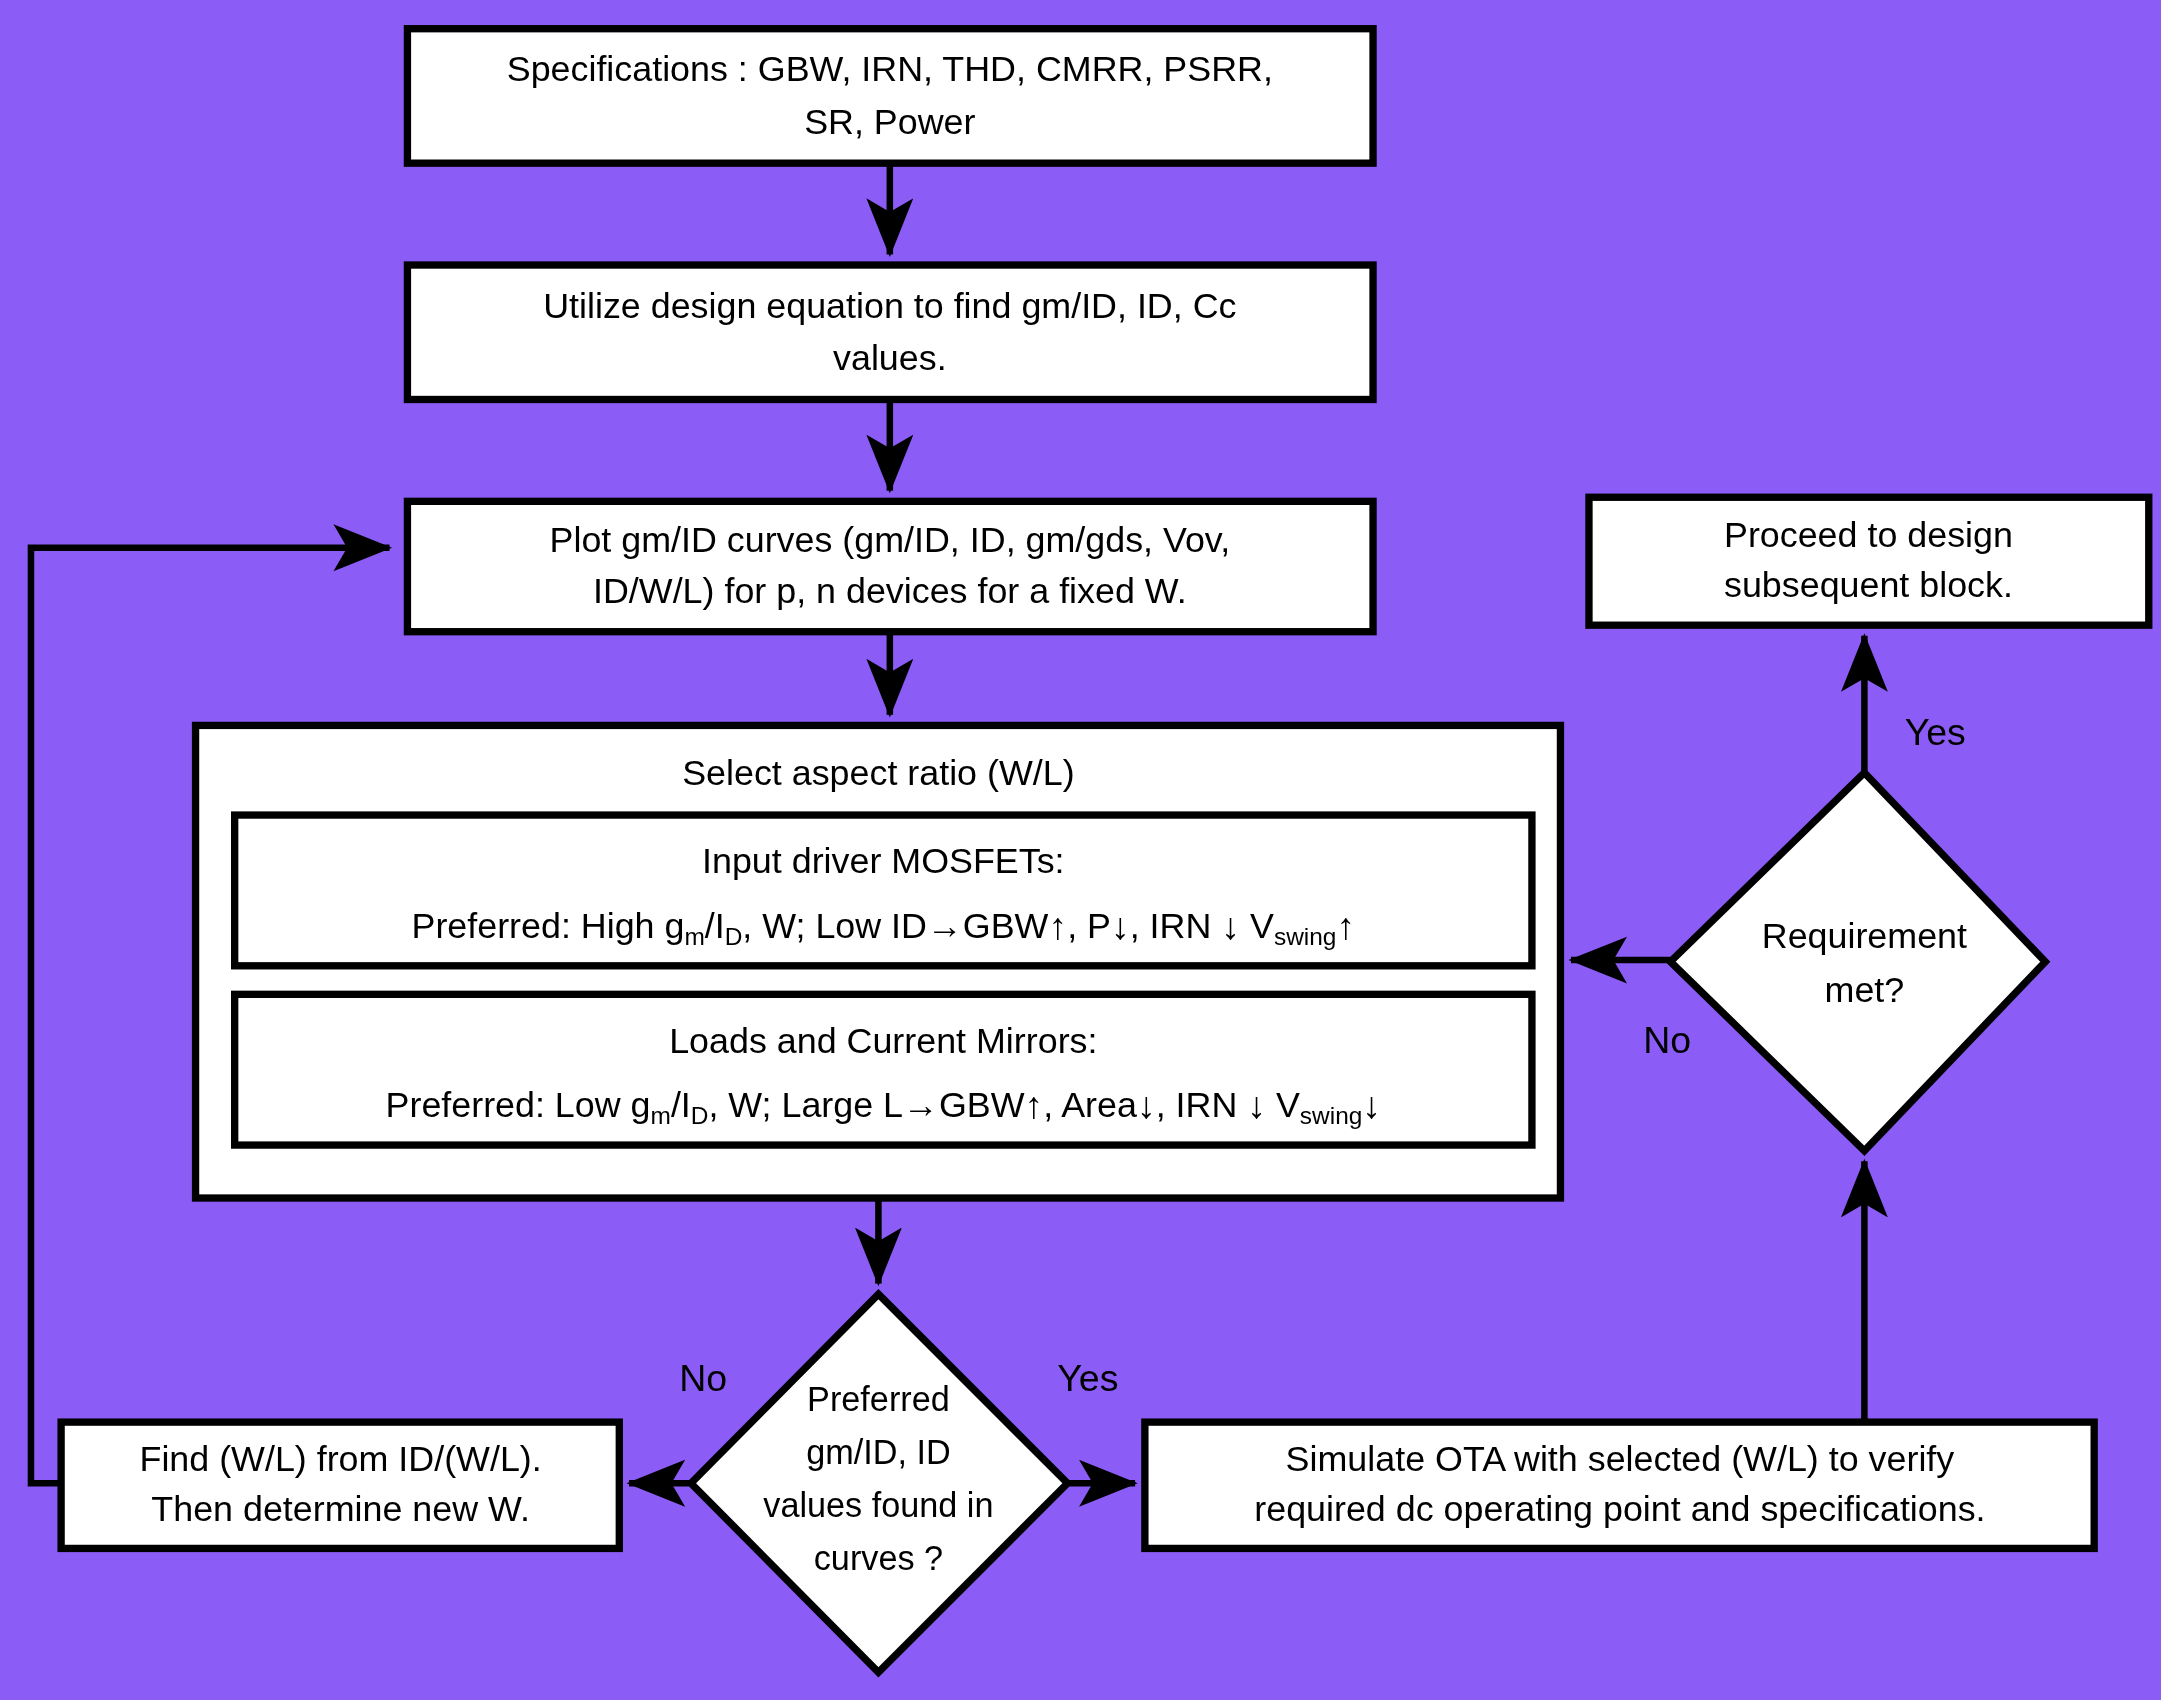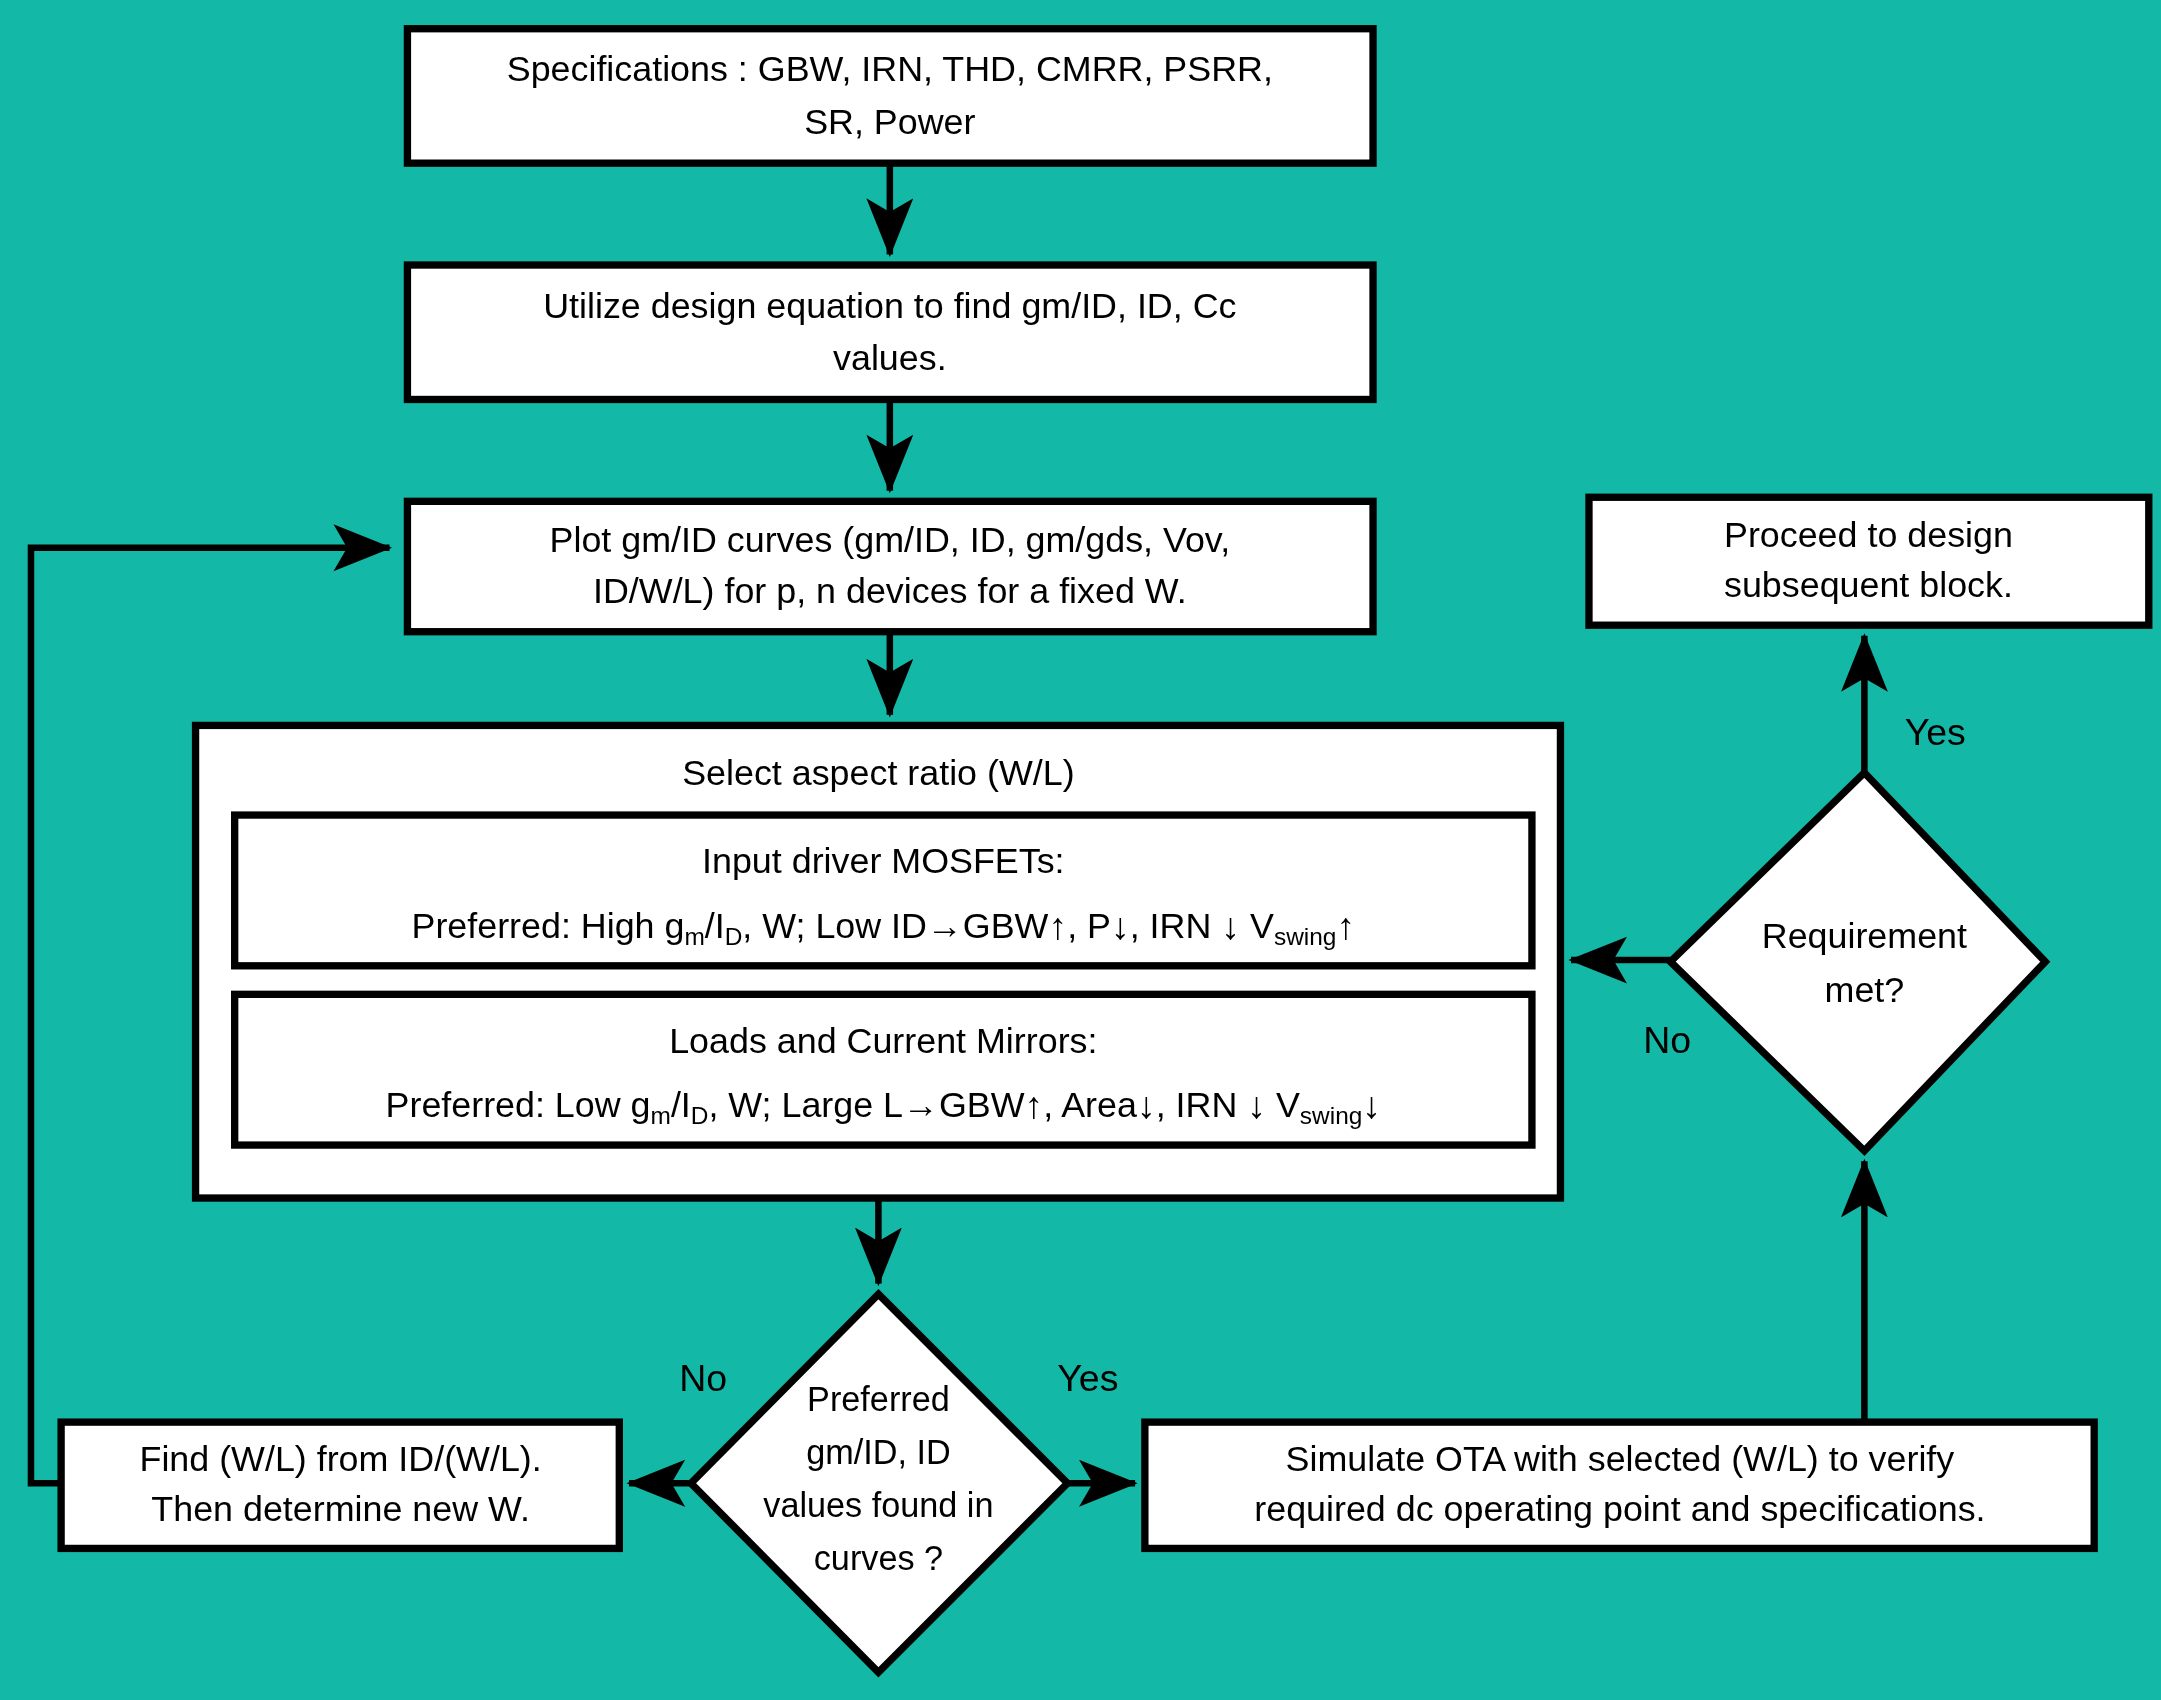--- a/index.html
+++ b/index.html
@@ -1,18 +1,18 @@
 <!DOCTYPE html>
 <html style="font-size:13px"><head>
 <meta charset="utf-8">
 <style>
   html,body{margin:0;padding:0;background:#ffffff;}
   body{width:2161px;height:1701px;overflow:hidden;
        font-family:"Liberation Sans","DejaVu Sans",sans-serif;}
-  #stage{position:relative;width:2161px;height:1701px;background:#14b8a6;text-align:center;}
+  #stage{position:relative;width:2161px;height:1701px;background:#8b5cf6;text-align:center;}
   svg{display:block;}
   .nd{fill:#ffffff;stroke:#000000;}
   .box{stroke-width:9;}
   .dia{stroke-width:9;fill:#ffffff;stroke:#000000;}
   .ln{stroke:#000000;stroke-width:8;fill:none;}
   text{fill:#000000;font-family:"Liberation Sans","DejaVu Sans",sans-serif;}
   .t{font-size:44px;text-anchor:middle;dominant-baseline:middle;}
   .t-sm{font-size:42px;text-anchor:middle;dominant-baseline:middle;}
   .t-lbl{font-size:46px;text-anchor:middle;dominant-baseline:middle;}
   .sub{font-size:30px;}

